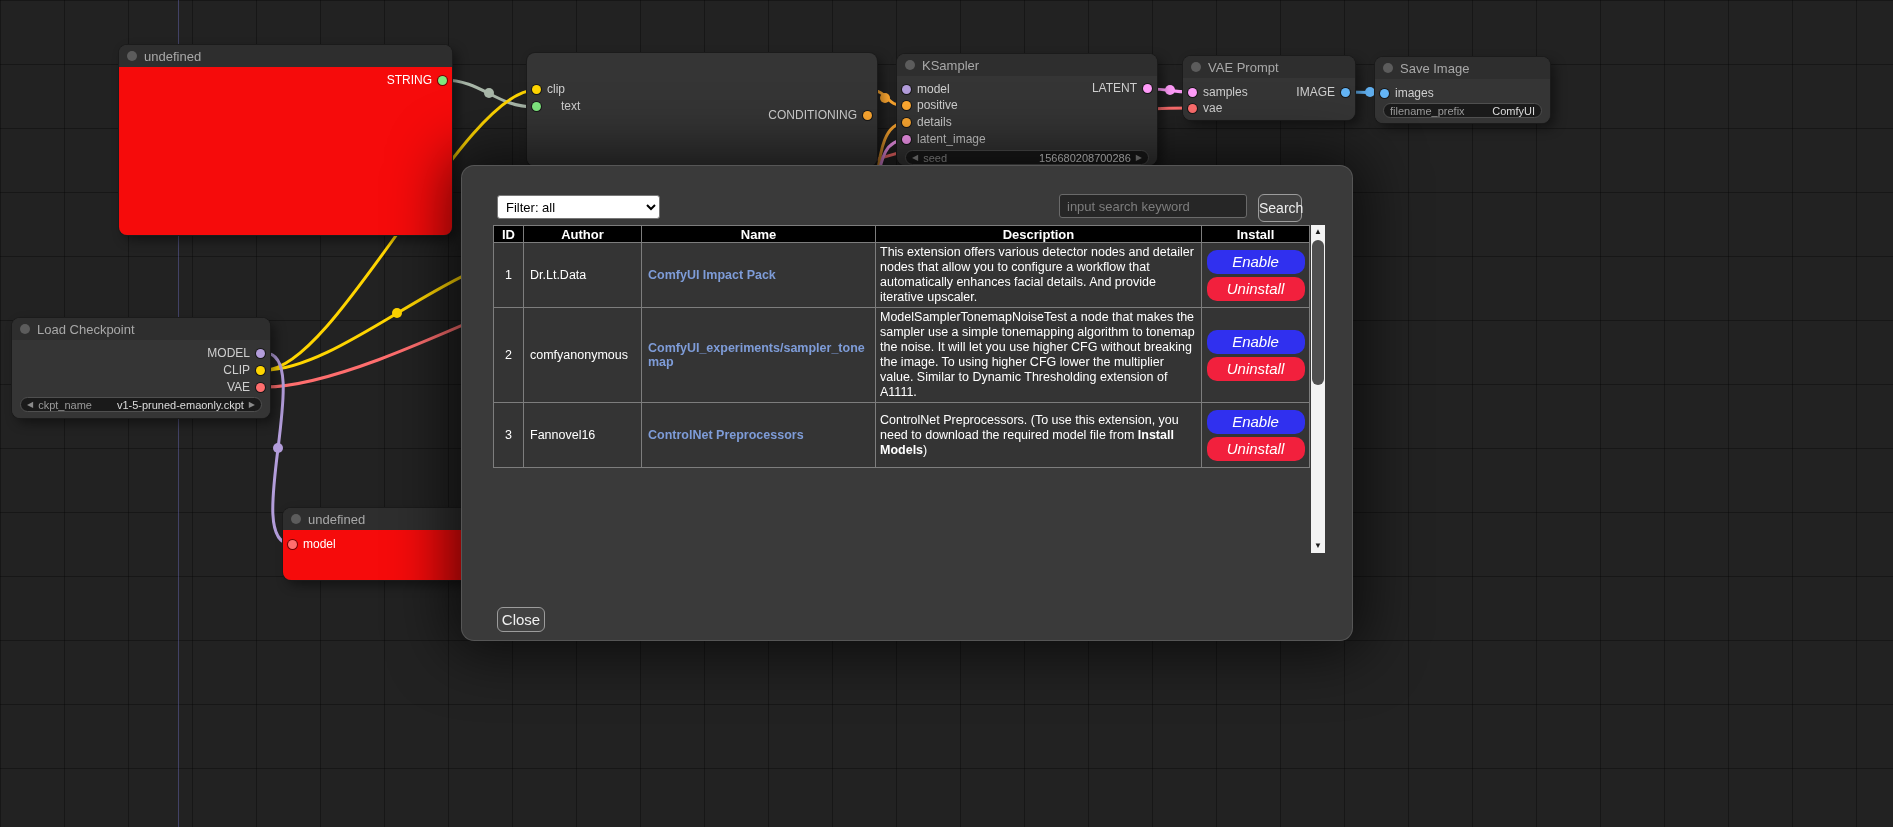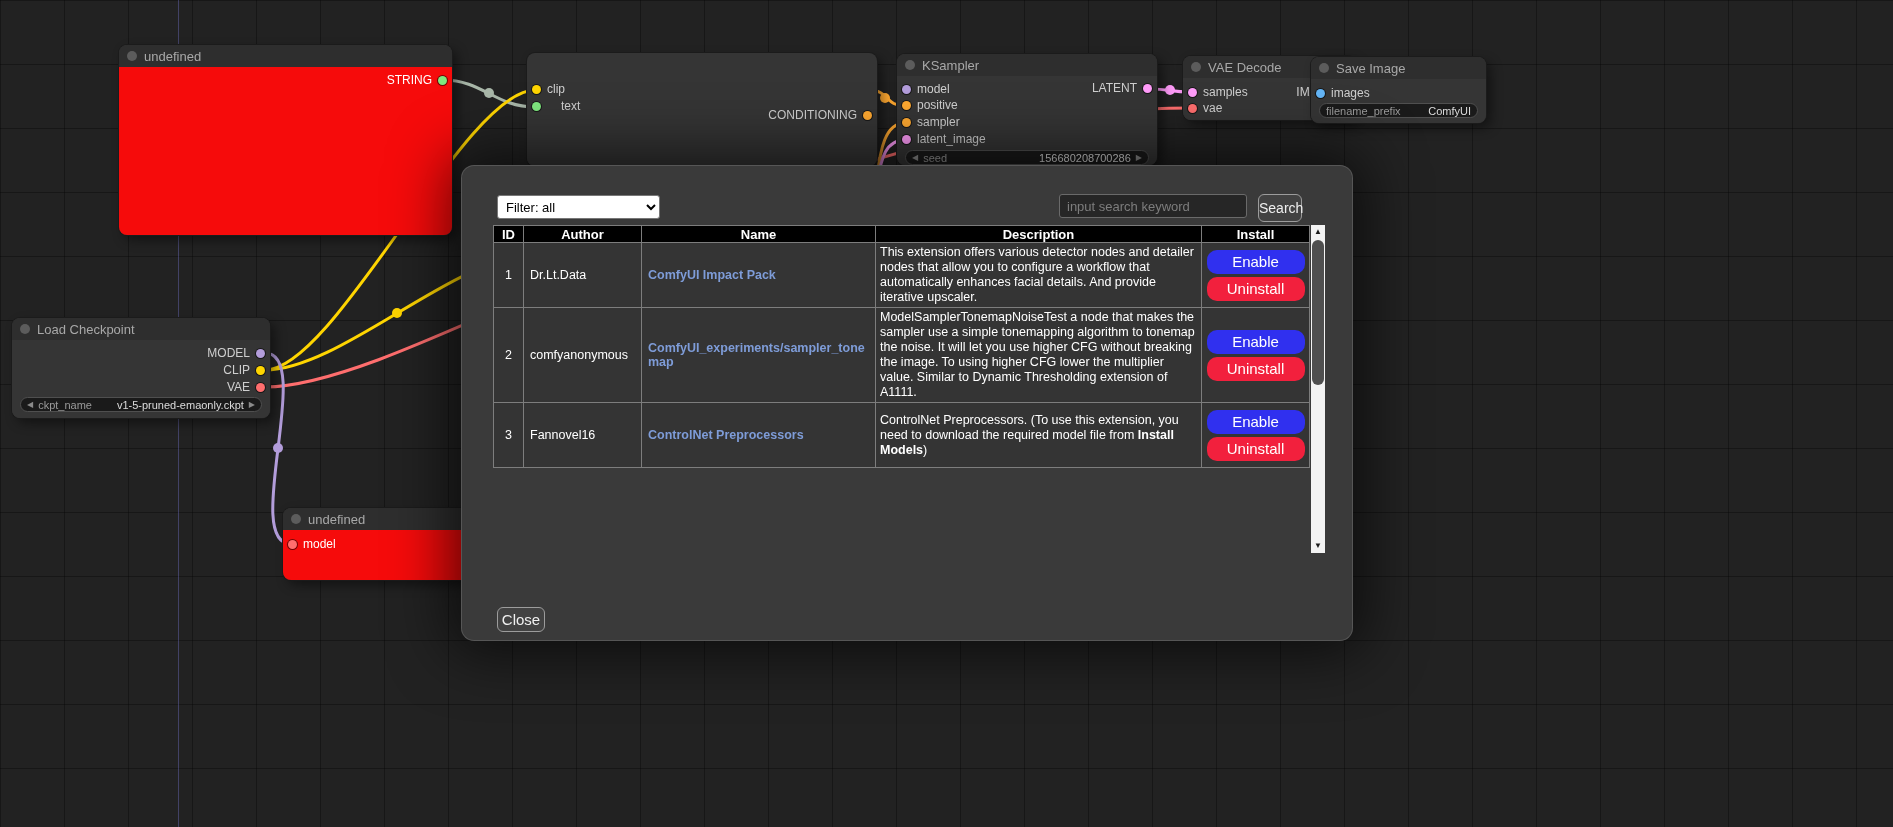--- a/index.html
+++ b/index.html
@@ -72,21 +72,21 @@
     vertical-align:middle; }
   tbody tr { height:65px; }
   .c-id { text-align:center; }
   .c-author { padding-left:6px; }
   .c-name a { display:block; padding-left:6px; color:#7E9CD8; font-weight:bold;
     font-size:12.5px; text-decoration:none; cursor:pointer; word-wrap:break-word; }
   .c-desc { padding:2px 4px; line-height:15px; }
   .c-desc b { font-weight:bold; }
   .c-install { text-align:center; }
   .row-btn { display:block; width:98px; height:24px; margin:3px auto; border:none;
-    border-radius:10px; color:#fff; font-size:15px; font-family:inherit; cursor:pointer; }
+    border-radius:10px; color:#fff; font-size:15px; font-family:inherit; cursor:pointer;font-style:italic; }
   .btn-enable { background:#3030EF; }
   .btn-uninstall { background:#F2203D; }
 
   .scrollbar { position:absolute; left:849px; top:59px; width:14px; height:328px;
     background:#f3f3f3; }
   .sb-arrow { position:absolute; left:0; width:14px; height:14px; color:#1a1a1a;
     font-size:8px; line-height:14px; text-align:center; cursor:pointer; }
   .sb-up { top:0; }
   .sb-down { bottom:0; }
   .sb-thumb { position:absolute; left:1px; top:15px; width:12px; height:145px;
@@ -165,59 +165,59 @@
     <div class="slot in" style="top:29px;">
       <span class="port p-model"></span>
       <span>model</span>
     </div>
     <div class="slot in" style="top:45px;">
       <span class="port p-cond"></span>
       <span>positive</span>
     </div>
     <div class="slot in" style="top:62px;">
       <span class="port p-cond"></span>
-      <span>sampler</span>
+      <span>details</span>
     </div>
     <div class="slot in" style="top:79px;">
       <span class="port p-latent"></span>
       <span>latent_image</span>
     </div>
     <div class="slot out" style="top:28px;">
       <span>LATENT</span>
       <span class="port p-latent"></span>
     </div>
     <div class="widget" style="left:8px;right:8px;top:96px;">
       <span class="arrow">◀</span>
       <span class="wlabel">seed</span>
       <span class="wvalue">156680208700286</span>
       <span class="arrow">▶</span>
     </div>
   </div>
 
   <div class="node" style="left:1183px;top:56px;width:172px;height:64px;">
     <div class="node-header">
       <span class="collapse-dot"></span>
-      <span class="node-title">VAE Decode</span>
+      <span class="node-title">VAE Prompt</span>
     </div>
     <div class="node-body"></div>
     <div class="slot in" style="top:30px;">
       <span class="port p-latent"></span>
       <span>samples</span>
     </div>
     <div class="slot in" style="top:46px;">
       <span class="port p-vae"></span>
       <span>vae</span>
     </div>
     <div class="slot out" style="top:30px;">
       <span>IMAGE</span>
       <span class="port p-image"></span>
     </div>
   </div>
 
-  <div class="node" style="left:1311px;top:57px;width:175px;height:66px;">
+  <div class="node" style="left:1375px;top:57px;width:175px;height:66px;">
     <div class="node-header">
       <span class="collapse-dot"></span>
       <span class="node-title">Save Image</span>
     </div>
     <div class="node-body"></div>
     <div class="slot in" style="top:30px;">
       <span class="port p-image"></span>
       <span>images</span>
     </div>
     <div class="widget" style="left:8px;right:8px;top:46px;">

